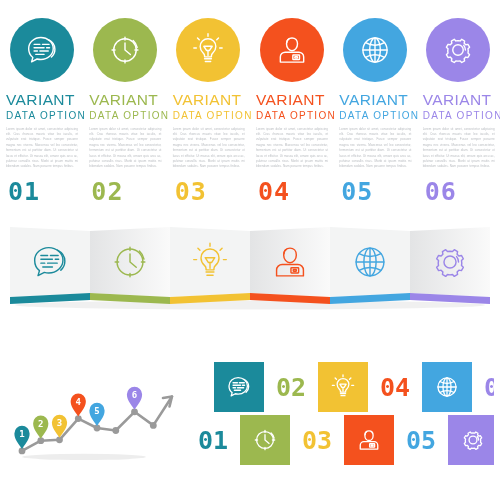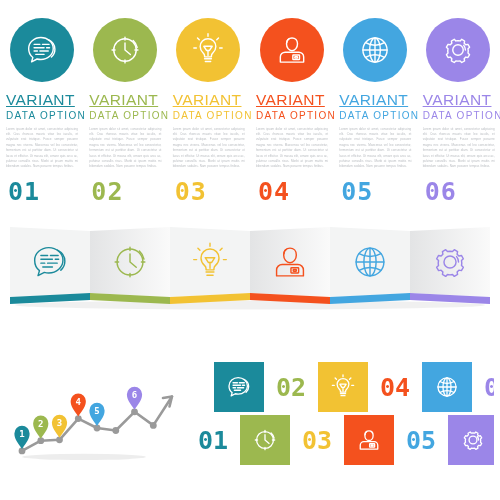--- a/index.html
+++ b/index.html
@@ -11,21 +11,21 @@
   .page{position:relative;width:500px;height:500px;}
 
   
   .cols{position:absolute;left:0;top:18px;width:500px;height:192px;display:flex;}
   .col{width:83.33px;position:relative;display:flex;flex-direction:column;align-items:center;}
   .circle{width:64px;height:64px;border-radius:50%;display:flex;align-items:center;justify-content:center;}
   .circle svg{display:block;}
   .variant{
     font-size:15.5px;letter-spacing:.4px;font-weight:300;
     margin-top:10px;line-height:1;white-space:nowrap;
-    align-self:flex-start;margin-left:6px;text-decoration:underline;
+    align-self:flex-start;margin-left:6px;
   }
   .dataopt{
     font-size:10px;letter-spacing:1.3px;font-weight:400;
     margin-top:3px;line-height:1;white-space:nowrap;
     align-self:flex-start;margin-left:6px;
   }
   .para{
     width:72px;margin-top:6px;align-self:flex-start;margin-left:6px;
     font-size:3.05px;line-height:1.78;color:#b9bcc0;
     text-align:justify;word-spacing:.3px;

